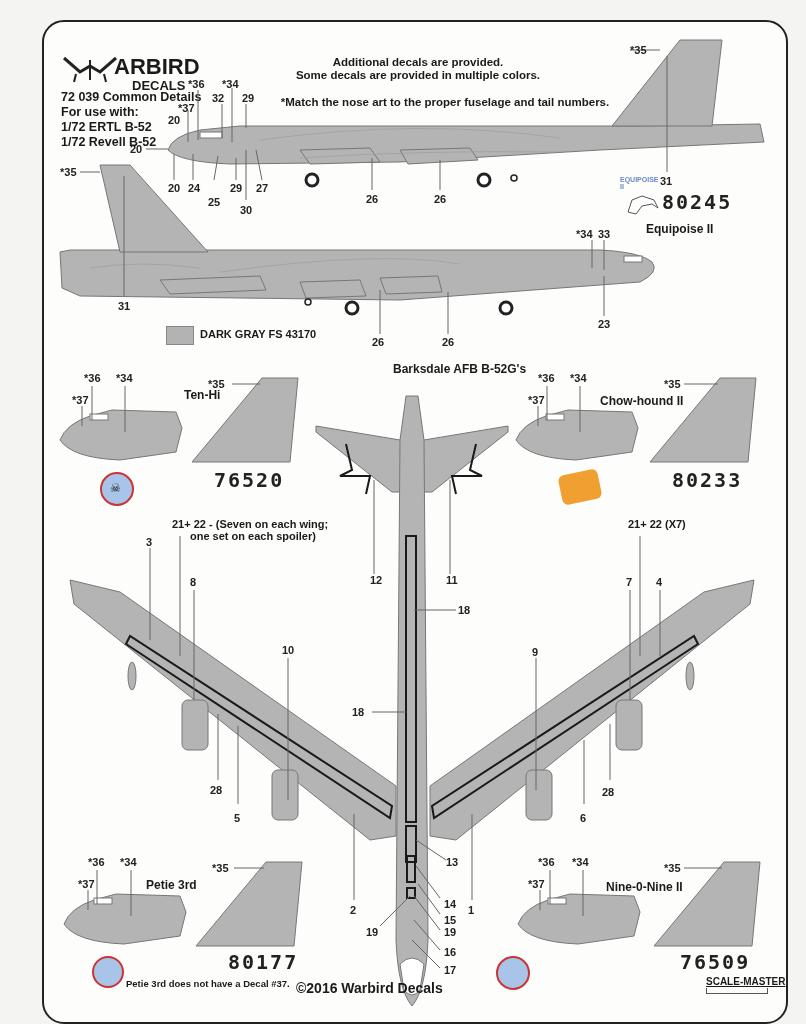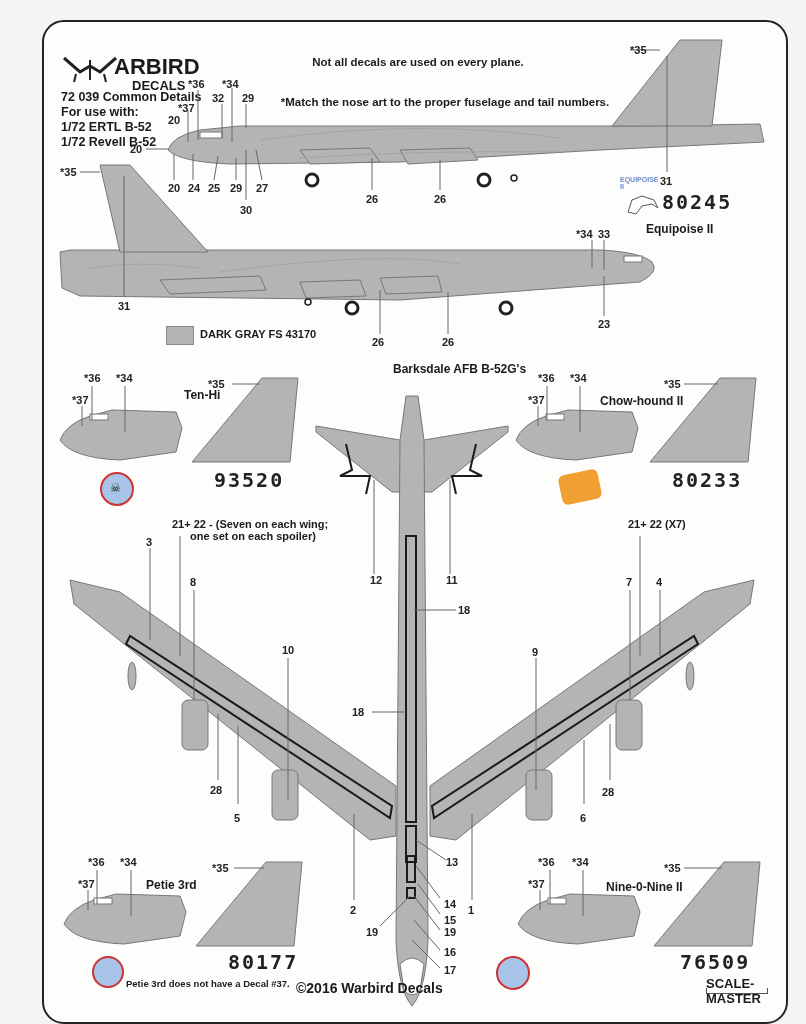--- a/index.html
+++ b/index.html
@@ -34,21 +34,22 @@
 </div>
 
 <div class="abs info" style="left:61px;top:90px;">
   <div>72 039 Common Details</div>
   <div>For use with:</div>
   <div>1/72 ERTL B-52</div>
   <div>1/72 Revell B-52</div>
 </div>
 
 <div class="abs notes" style="left:288px;top:56px;width:260px;">
-  <div>Not all decals are used on every plane.</div>
+  <div>Additional decals are provided.</div>
+  <div>Some decals are provided in multiple colors.</div>
 </div>
 <div class="abs notes" style="left:280px;top:96px;width:330px;">*Match the nose art to the proper fuselage and tail numbers.</div>
 
 <svg width="806" height="1024">
   <defs>
     <style>
       .g{fill:#b4b4b4;stroke:#777;stroke-width:1;}
       .ol{fill:none;stroke:#1a1a1a;stroke-width:2;}
       .ld{stroke:#666;stroke-width:1;fill:none;}
       .dt{stroke:#999;stroke-width:0.6;fill:none;}
@@ -208,21 +209,21 @@
 
 <span class="lbl" style="left:188px;top:78px;">*36</span>
 <span class="lbl" style="left:222px;top:78px;">*34</span>
 <span class="lbl" style="left:178px;top:102px;">*37</span>
 <span class="lbl" style="left:212px;top:92px;">32</span>
 <span class="lbl" style="left:242px;top:92px;">29</span>
 <span class="lbl" style="left:168px;top:114px;">20</span>
 <span class="lbl" style="left:130px;top:143px;">20</span>
 <span class="lbl" style="left:168px;top:182px;">20</span>
 <span class="lbl" style="left:188px;top:182px;">24</span>
-<span class="lbl" style="left:208px;top:182px;">25</span>
+<span class="lbl" style="left:208px;top:196px;">25</span>
 <span class="lbl" style="left:230px;top:182px;">29</span>
 <span class="lbl" style="left:256px;top:182px;">27</span>
 <span class="lbl" style="left:240px;top:204px;">30</span>
 <span class="lbl" style="left:366px;top:193px;">26</span>
 <span class="lbl" style="left:434px;top:193px;">26</span>
 <span class="lbl" style="left:660px;top:175px;">31</span>
 <span class="lbl" style="left:630px;top:44px;">*35</span>
 
 <div class="abs" style="left:620px;top:182px;width:44px;height:38px;">
   <svg width="44" height="38">
@@ -247,21 +248,21 @@
 <span class="abs b" style="left:345px;top:362px;font-size:12px;padding-left:48px;">Barksdale AFB B-52G's</span>
 
 <span class="lbl" style="left:84px;top:372px;">*36</span>
 <span class="lbl" style="left:116px;top:372px;">*34</span>
 <span class="lbl" style="left:72px;top:394px;">*37</span>
 <span class="abs nose-name" style="left:148px;top:388px;margin-left:36px;">Ten-Hi</span>
 <span class="lbl" style="left:208px;top:378px;">*35</span>
 <div class="abs" style="left:100px;top:472px;width:30px;height:30px;border-radius:50%;background:#a8c4e8;border:2px solid #c33;">
     <span class="abs" style="left:8px;top:7px;font-size:12px;">☠</span>
   </div>
-<span class="abs serial" style="left:214px;top:468px;">93520</span>
+<span class="abs serial" style="left:214px;top:468px;">76520</span>
 
 <span class="lbl" style="left:538px;top:372px;">*36</span>
 <span class="lbl" style="left:570px;top:372px;">*34</span>
 <span class="lbl" style="left:528px;top:394px;">*37</span>
 <span class="abs nose-name" style="left:600px;top:394px;">Chow-hound II</span>
 <span class="lbl" style="left:664px;top:378px;">*35</span>
 <div class="abs" style="left:560px;top:472px;width:40px;height:30px;background:#f0a030;border-radius:6px;transform:rotate(-12deg);"></div>
 <span class="abs serial" style="left:672px;top:468px;">80233</span>
 
 <span class="abs b" style="left:172px;top:518px;font-size:11px;">21+ 22 - (Seven on each wing;</span>
@@ -303,14 +304,14 @@
 
 <span class="lbl" style="left:538px;top:856px;">*36</span>
 <span class="lbl" style="left:572px;top:856px;">*34</span>
 <span class="lbl" style="left:528px;top:878px;">*37</span>
 <span class="abs nose-name" style="left:606px;top:880px;">Nine-0-Nine II</span>
 <span class="lbl" style="left:664px;top:862px;">*35</span>
 <div class="abs" style="left:496px;top:956px;width:30px;height:30px;border-radius:50%;background:#a8c4e8;border:2px solid #c33;"></div>
 <span class="abs serial" style="left:680px;top:950px;">76509</span>
 
 <span class="abs b" style="left:296px;top:980px;font-size:14px;">©2016 Warbird Decals</span>
-<span class="abs b" style="left:706px;top:976px;font-size:13px;">SCALE-MASTER</span>
+<span class="abs b" style="left:706px;top:976px;font-size:10px;text-decoration:underline;">SCALE-MASTER</span>
 <div class="abs" style="left:706px;top:988px;width:60px;height:5px;border:1px solid #555;border-top:none;"></div>
 
 </body></html>

